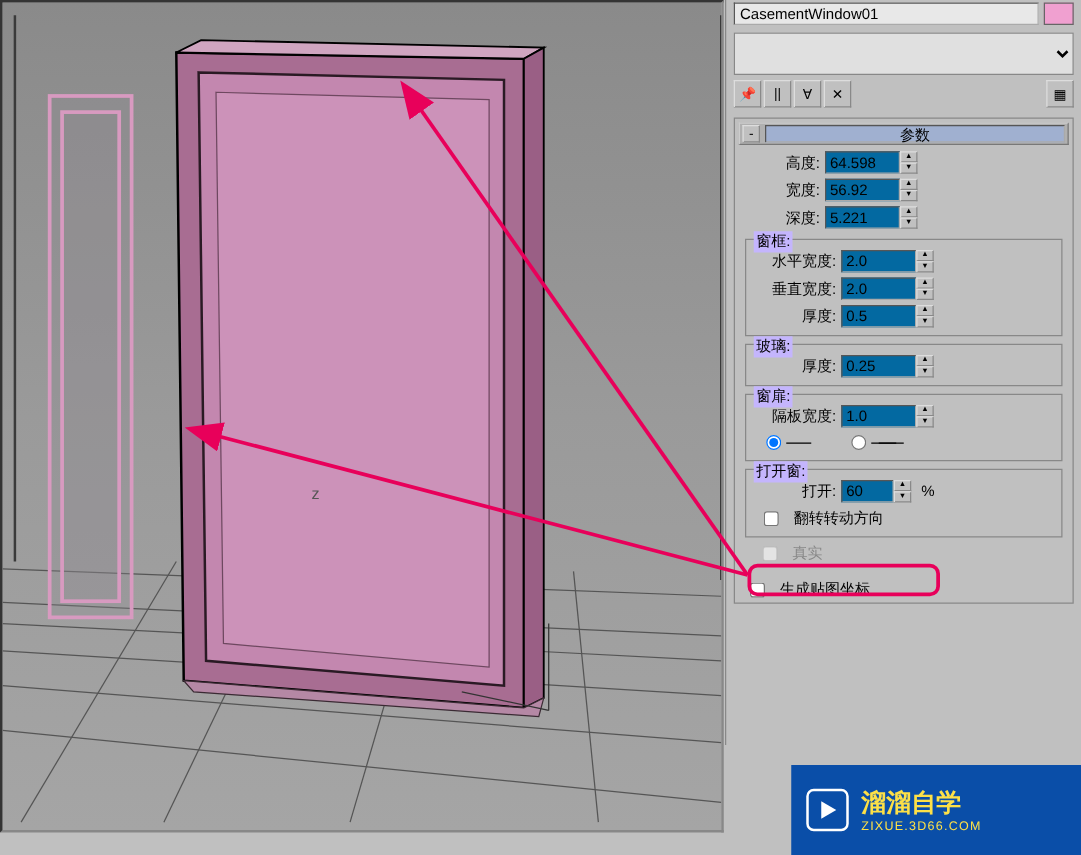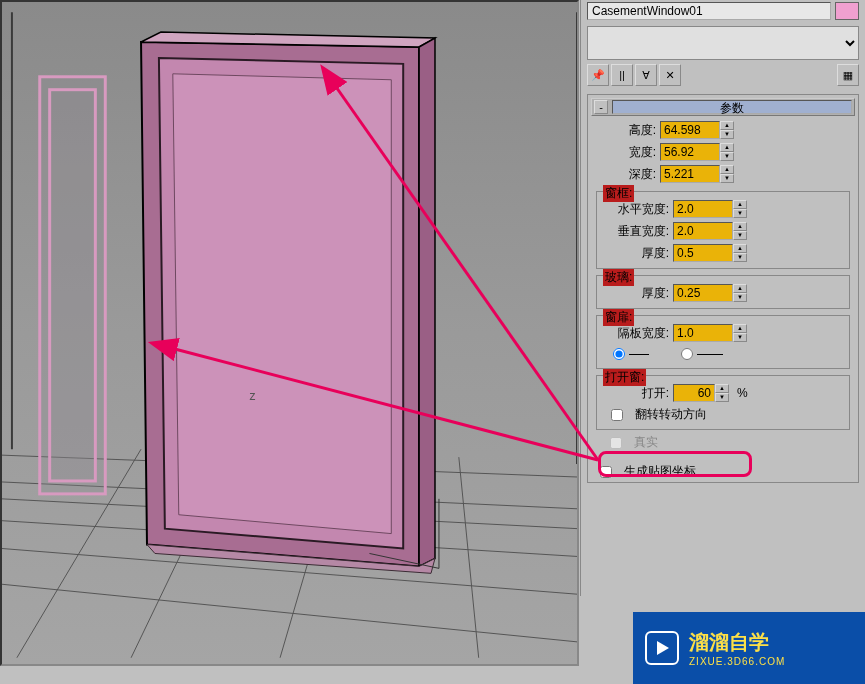--- a/index.html
+++ b/index.html
@@ -157,21 +157,21 @@
       flex: 0 0 auto;
       min-width: 60px;
     }
     .param-spinner {
       display: flex;
       width: 78px;
     }
     .param-input {
       width: 60px;
       height: 18px;
-      background: #eab308;
+      background: #0369a1;
       border: 1px inset #aaa;
       padding: 0 3px;
       font-size: 12px;
     }
     .spinner-btns {
       width: 14px;
       display: flex;
       flex-direction: column;
     }
     .spinner-btn {
@@ -185,21 +185,21 @@
     .group-box {
       border: 1px solid #888;
       margin: 6px 8px 2px;
       padding: 6px 4px 4px;
       position: relative;
     }
     .group-label {
       position: absolute;
       top: -7px;
       left: 6px;
-      background: #b91c1c;
+      background: #c4b5fd;
       padding: 0 2px;
       font-size: 12px;
     }
     .radio-row {
       display: flex;
       padding: 4px 12px;
       gap: 32px;
     }
     .radio-item { display: flex; align-items: center; gap: 4px; }
     .radio-item input { width: 12px; height: 12px; }
@@ -431,21 +431,21 @@
             <span class="radio-line" style="margin-left:-18px"></span>
         </label>
       </div>
     </div>
 
     <div class="group-box">
       <span class="group-label">打开窗:</span>
       <div class="param-row">
         <span class="param-label">打开:</span>
         <div class="param-spinner" style="width:58px">
-          <input class="param-input" style="width: 42px; text-align: right;" value="60">
+          <input class="param-input" style="width: 42px;" value="60">
           <div class="spinner-btns">
               <div class="spinner-btn">▲</div>
               <div class="spinner-btn">▼</div>
             </div>
         </div>
         <span class="percent-label">%</span>
       </div>
       <div class="check-row">
         <input type="checkbox" style="">
         <span>翻转转动方向</span>

